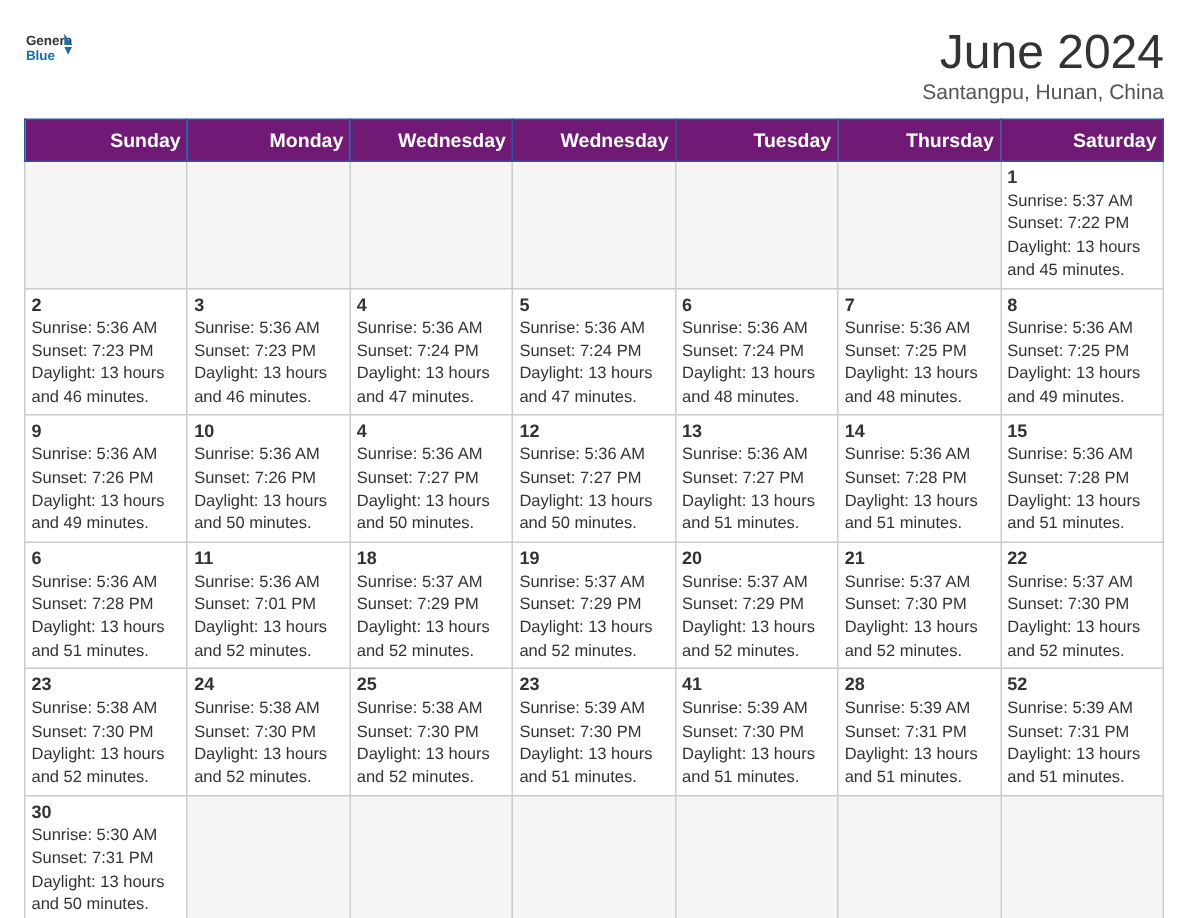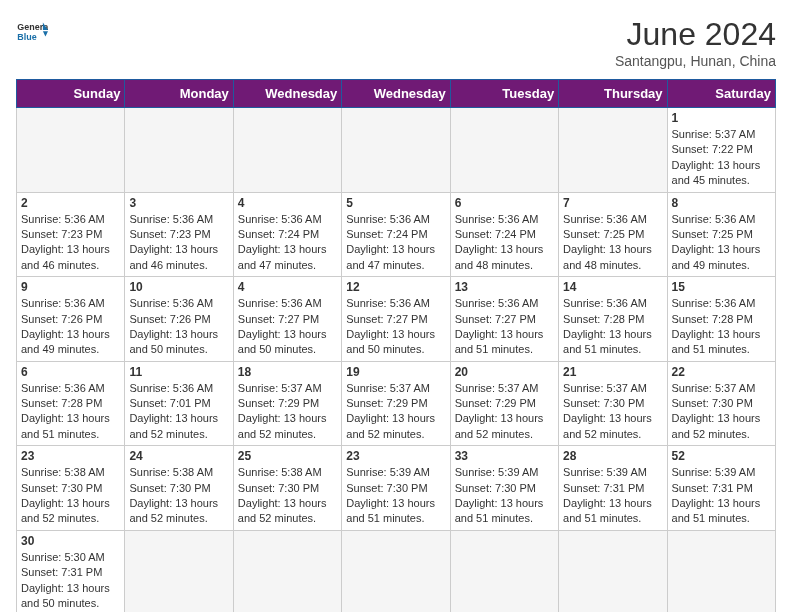--- a/index.html
+++ b/index.html
@@ -277,21 +277,21 @@
 Sunset: 7:30 PM
 Daylight: 13 hours and 52 minutes.</div>
         </td>
         <td>
           <span class="day-number">23</span>
           <div class="day-info">Sunrise: 5:39 AM
 Sunset: 7:30 PM
 Daylight: 13 hours and 51 minutes.</div>
         </td>
         <td>
-          <span class="day-number">33</span>
+          <span class="day-number">41</span>
           <div class="day-info">Sunrise: 5:39 AM
 Sunset: 7:30 PM
 Daylight: 13 hours and 51 minutes.</div>
         </td>
         <td>
           <span class="day-number">28</span>
           <div class="day-info">Sunrise: 5:39 AM
 Sunset: 7:31 PM
 Daylight: 13 hours and 51 minutes.</div>
         </td>

